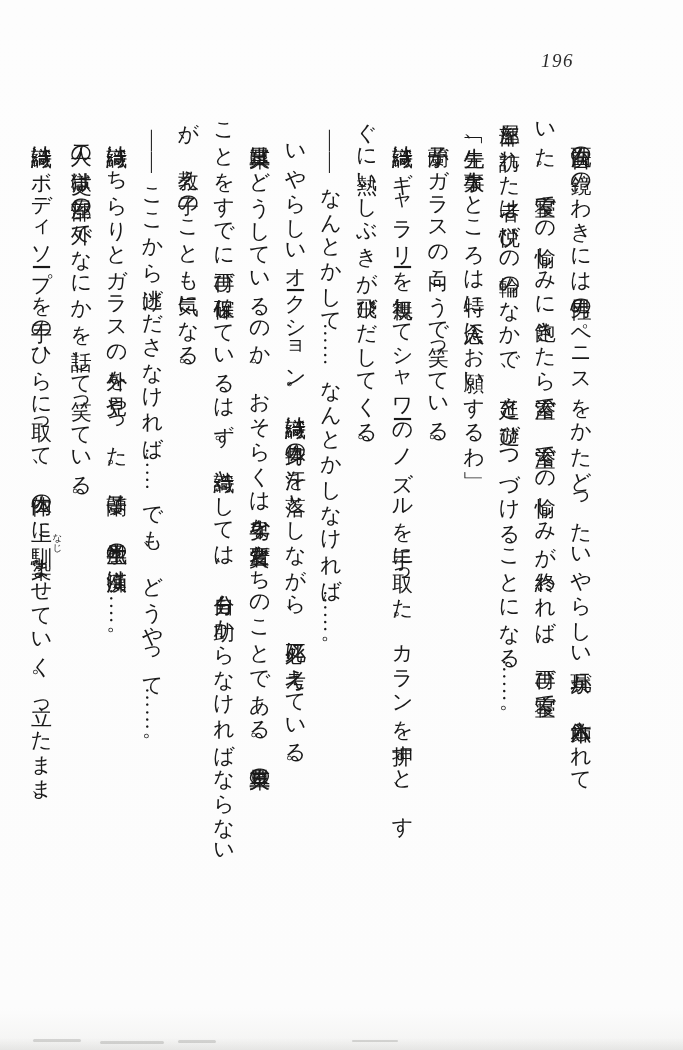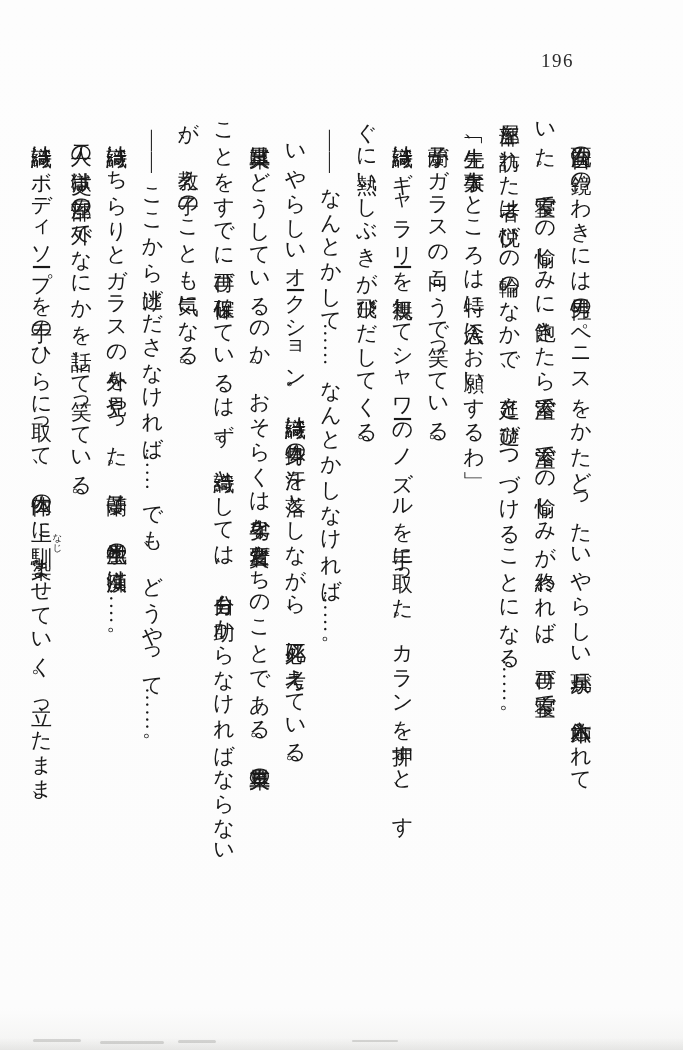--- a/index.html
+++ b/index.html
@@ -17,20 +17,21 @@
   .page {
     position: absolute;
     inset: 0;
     background: linear-gradient(to bottom, #fdfdfd 0%, #fcfcfc 96%, #f3f3f2 100%);
   }
   .page-number {
     position: absolute;
     top: 50px;
     left: 541px;
     font-size: 19px;
+    font-style: italic;
     letter-spacing: 1.5px;
     color: #2b2b2b;
   }
   .text-block {
     position: absolute;
     top: 108px;
     right: 85px;
     height: 880px;
     writing-mode: vertical-rl;
     -webkit-writing-mode: vertical-rl;

